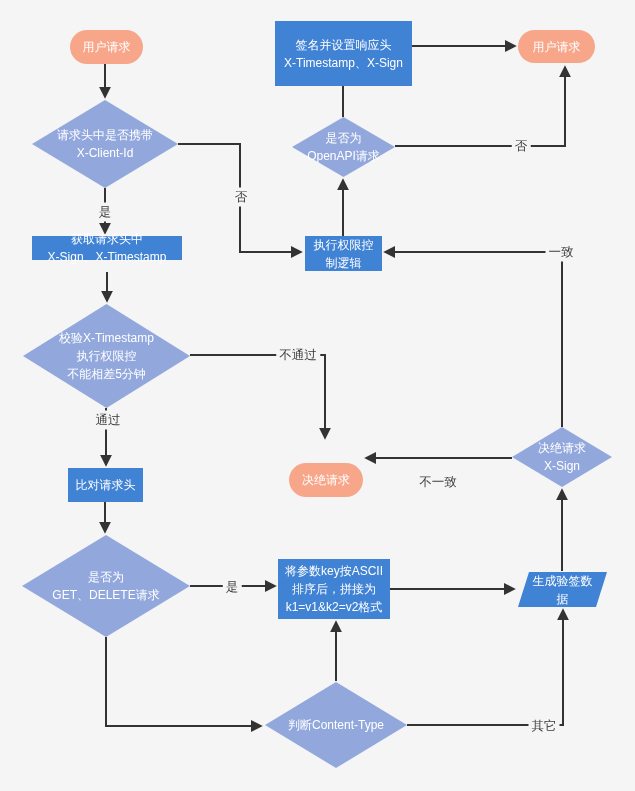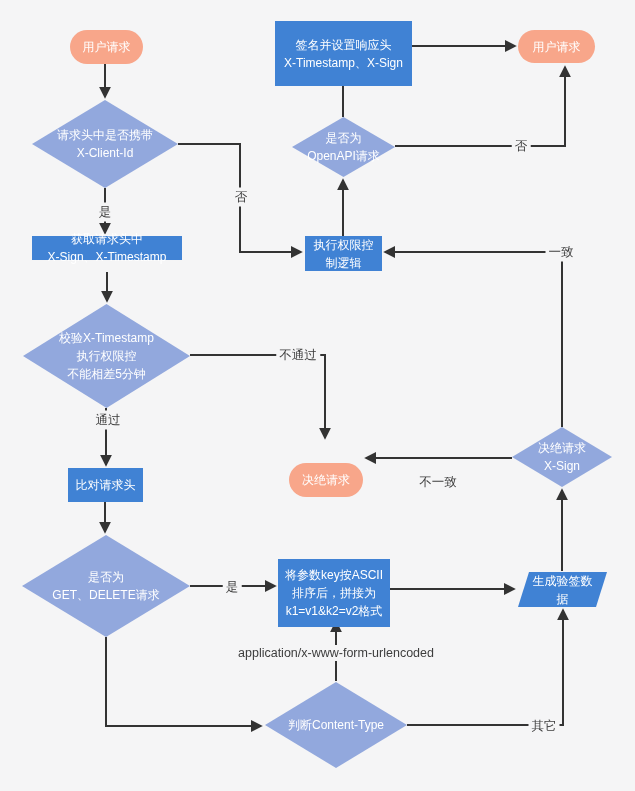--- a/index.html
+++ b/index.html
@@ -125,21 +125,21 @@
     <span class="bg"></span>
     <span class="txt">比对请求头</span>
   </div>
 
   <div class="node diamond" style="left:22px;top:535px;width:168px;height:102px">
     <span class="bg"></span>
     <span class="txt">是否为
 GET、DELETE请求</span>
   </div>
 
-  <div class="node rect" style="left:278px;top:559px;width:112px;height:68px">
+  <div class="node rect" style="left:278px;top:559px;width:112px;height:60px">
     <span class="bg"></span>
     <span class="txt">将参数key按ASCII
 排序后，拼接为
 k1=v1&amp;k2=v2格式</span>
   </div>
 
   <div class="node para" style="left:518px;top:572px;width:89px;height:35px">
     <span class="bg"></span>
     <span class="txt">生成验签数
 据</span>
@@ -150,17 +150,16 @@
     <span class="txt">判断Content-Type</span>
   </div>
 
   <div class="edge-label" style="left:105px;top:212px">是</div>
   <div class="edge-label" style="left:241px;top:197px">否</div>
   <div class="edge-label" style="left:108px;top:420px">通过</div>
   <div class="edge-label" style="left:298px;top:355px">不通过</div>
   <div class="edge-label" style="left:561px;top:252px">一致</div>
   <div class="edge-label" style="left:438px;top:482px">不一致</div>
   <div class="edge-label" style="left:232px;top:587px">是</div>
-  <div class="edge-label" style="left:336px;top:653px">application/x-www-form-urlencoded</div>
   <div class="edge-label" style="left:544px;top:726px">其它</div>
   <div class="edge-label" style="left:521px;top:146px">否</div>
 
 </div>
 
 </body></html>

